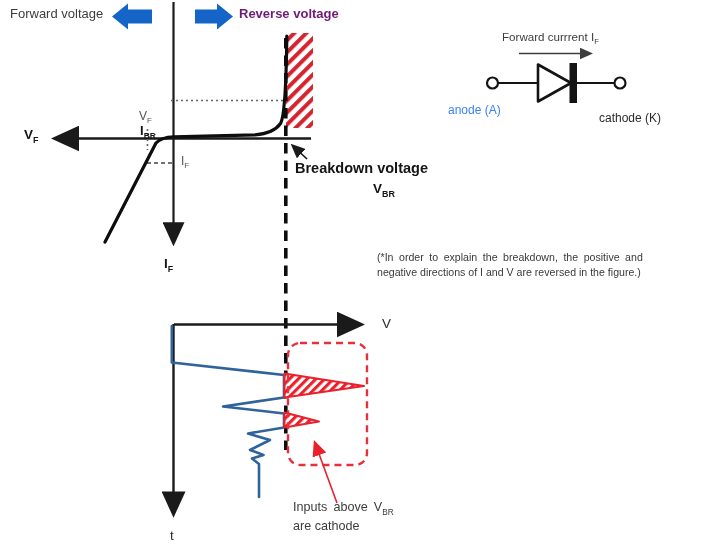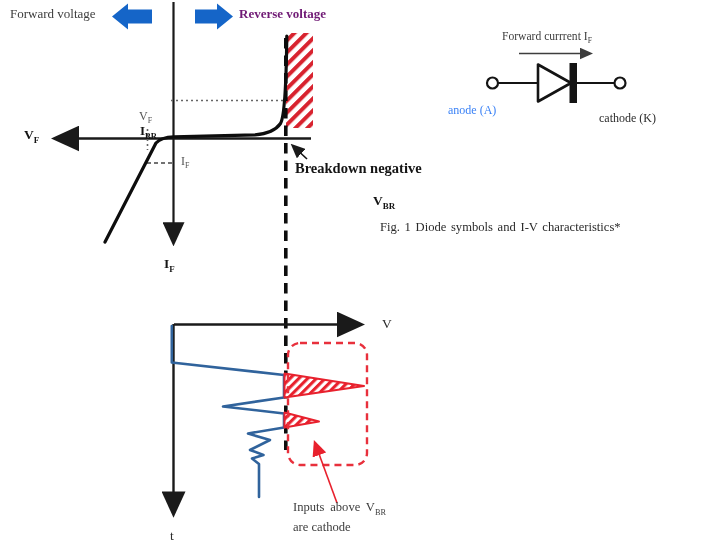--- a/index.html
+++ b/index.html
@@ -1,18 +1,18 @@
 <!DOCTYPE html>
 <html><head>
 <meta charset="utf-8">
 <style>
   html,body{margin:0;padding:0;background:#ffffff;}
   .canvas{
     position:relative;width:688px;height:556px;background:#ffffff;overflow:hidden;
-    font-family:Liberation Serif, serif;
+    font-family:Liberation Sans, sans-serif;
   }
   .art{position:absolute;left:0;top:0;}
   .lbl{position:absolute;white-space:nowrap;color:#222;font-size:12.5px;line-height:1.15;}
   .lbl sub{font-size:66%;}
   .bold{font-weight:bold;}
   .gray{color:#3d3d3d;}
   .faint{color:#555;}
   .red{color:#701a75;}
   .black{color:#141414;}
   .note{width:340px;white-space:normal;font-size:10.6px;line-height:14.5px;color:#3a3a3a;}
@@ -95,26 +95,29 @@
   <div class="lbl bold black" style="left:24px;top:127px;font-size:13.5px;"><span>V</span><sub>F</sub></div>
 
   <div class="lbl bold black" style="left:164px;top:256px;font-size:13.5px;"><span>I</span><sub>F</sub></div>
 
   <div class="lbl bold black" style="left:140px;top:88px;font-size:13px;margin-top:36px;"><span>I</span><sub>BR</sub></div>
 
   <div class="lbl faint" style="left:139px;top:110px;font-size:12px;"><span>V</span><sub>F</sub></div>
 
   <div class="lbl faint" style="left:181px;top:155px;font-size:12px;"><span>I</span><sub>F</sub></div>
 
-  <div class="lbl bold black" style="left:295px;top:160px;font-size:14.5px;">Breakdown negative</div>
+  <div class="lbl bold black" style="left:295px;top:160px;font-size:14.5px;">Breakdown voltage</div>
 
-  <div class="lbl bold black" style="left:373px;top:181px;font-size:13.5px;margin-top:12px;"><span>V</span><sub>BR</sub></div>
+  <div class="lbl bold black" style="left:373px;top:181px;font-size:13.5px;"><span>V</span><sub>BR</sub></div>
 
-  <div class="lbl" style="left:380px;top:220px;font-size:12.6px;word-spacing:1.5px;color:#2b2b2b;">Fig. 1 Diode symbols and I-V characteristics*</div>
 
+  <div class="note lbl" style="left:377px;top:250px;">
+    <div class="jspace">(*In order to explain the breakdown, the positive and</div>
+    <div>negative directions of I and V are reversed in the figure.)</div>
+  </div>
 
   <div class="lbl gray" style="left:502px;top:30px;font-size:11.6px;"><span>Forward currrent I</span><sub>F</sub></div>
 
   <div class="lbl" style="left:448px;top:104px;font-size:12px;color:#3b82f6;">anode (A)</div>
 
   <div class="lbl" style="left:599px;top:104px;font-size:12px;color:#2b2b2b;margin-top:8px;">cathode (K)</div>
 
   <div class="lbl" style="left:382px;top:316px;font-size:13.5px;color:#2b2b2b;">V</div>
 
   <div class="lbl" style="left:170px;top:528px;font-size:13.5px;color:#2b2b2b;">t</div>

